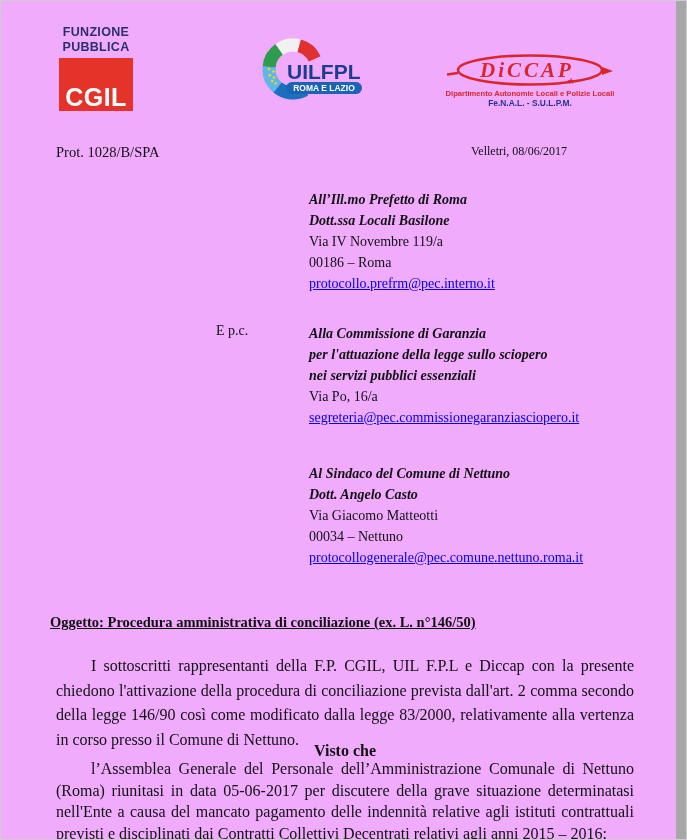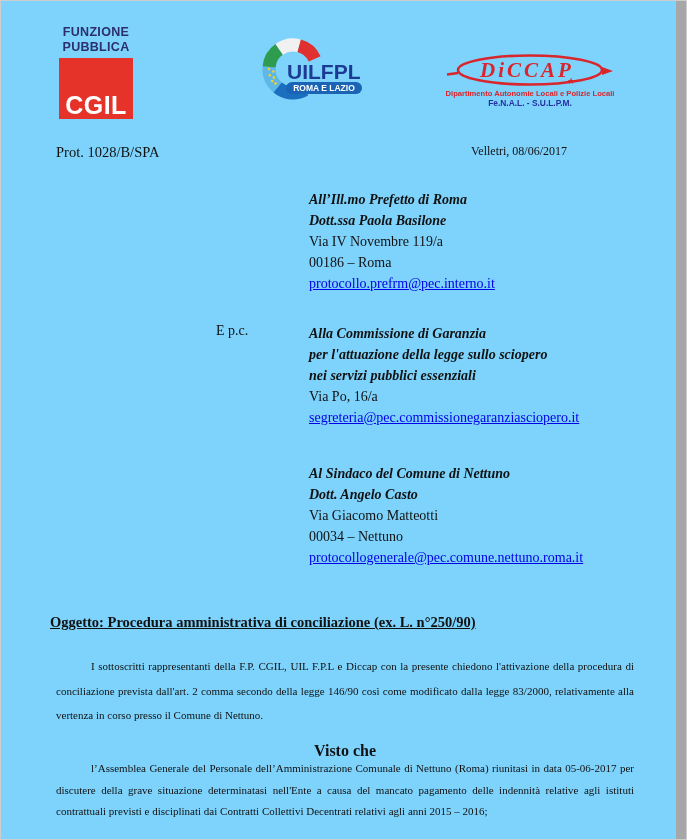--- a/index.html
+++ b/index.html
@@ -1,54 +1,54 @@
 <!DOCTYPE html>
 <html><head>
 <meta charset="utf-8">
 <style>
   html,body{margin:0;padding:0;background:#ffffff;}
   .page{
     position:relative;
     width:687px;height:840px;
-    background:#7dd3fc;
+    background:#f0abfc;
     box-sizing:border-box;
     border:1px solid #cdcdcd;
     overflow:hidden;
     font-family:"Liberation Serif", serif;
     color:#111;
   }
   .edge-strip{
     position:absolute;top:0;right:0;width:10px;height:100%;
     background:#a7a7a7;
   }
   
   .cgil{position:absolute;left:57px;top:24px;width:76px;text-align:center;
         font-family:"Liberation Sans", sans-serif;}
   .cgil .fp{font-weight:bold;font-size:12.5px;line-height:15px;color:#2b2f6d;letter-spacing:.3px;}
-  .cgil .redbox{margin-top:3px;width:74px;height:61px;background:#e5332a;
+  .cgil .redbox{margin-top:3px;width:74px;height:53px;background:#e5332a;
         display:flex;align-items:flex-end;justify-content:center;margin-left:1px;}
   .cgil .acr{color:#ffffff;font-weight:bold;font-size:25px;line-height:27px;letter-spacing:.5px;}
   .uilfpl{position:absolute;left:252px;top:36px;}
   .diccap{position:absolute;left:444px;top:52px;}
   
   .prot{position:absolute;left:55px;top:143px;font-size:14.5px;}
   .pdate{position:absolute;left:470px;top:143px;font-size:12px;}
   
   .addr{position:absolute;left:308px;font-size:14px;line-height:21px;}
   .addr .b{font-weight:bold;display:block;font-style:italic;}
   .addr .n{display:block;}
   .addr a{color:#0000e8;text-decoration:underline;cursor:pointer;display:inline-block;}
   .addr1{top:188px;}
   .addr2{top:322px;}
   .addr3{top:462px;}
   .pc{position:absolute;left:215px;top:322px;font-size:14px;text-align:center;}
   
   .subject{position:absolute;left:49px;top:613px;font-size:14.5px;font-weight:bold;
            text-decoration:underline;}
-  .para{position:absolute;left:55px;width:578px;text-align:justify;font-size:11px;}
+  .para{position:absolute;left:55px;width:578px;text-align:justify;font-size:16px;}
   .para1{top:653px;line-height:24.5px;text-indent:35px;}
   .h-center{position:absolute;left:55px;width:578px;top:741px;text-align:center;
             font-weight:bold;font-size:16px;}
   .para2{top:757px;line-height:21.5px;text-indent:35px;}
 </style>
 </head>
 <body>
 
 <div class="page">
   <div class="edge-strip"></div>
@@ -90,21 +90,21 @@
     <text x="122" y="31" font-size="9" fill="#d9262c">★</text>
     <text x="85" y="43" text-anchor="middle" font-family="Liberation Sans, sans-serif" font-weight="bold" font-size="7.6" fill="#d9262c">Dipartimento Autonomie Locali e Polizie Locali</text>
     <text x="85" y="53" text-anchor="middle" font-family="Liberation Sans, sans-serif" font-weight="bold" font-size="8.4" fill="#2530a0">Fe.N.A.L. - S.U.L.P.M.</text>
   </svg>
 
   <div class="prot">Prot. 1028/B/SPA</div>
   <div class="pdate">Velletri, 08/06/2017</div>
 
   <div class="addr addr1">
     <span class="b">All’Ill.mo Prefetto di Roma</span>
-    <span class="b">Dott.ssa Paola Basilone</span>
+    <span class="b">Dott.ssa Locali Basilone</span>
     <span class="n">Via IV Novembre 119/a</span>
     <span class="n">00186 – Roma</span>
     <a>protocollo.prefrm@pec.interno.it</a>
   </div>
 
   <div class="pc">E p.c.</div>
   <div class="addr addr2">
     <span class="b">Alla Commissione di Garanzia</span>
     <span class="b">per l'attuazione della legge sullo sciopero</span>
     <span class="b">nei servizi pubblici essenziali</span>
@@ -113,18 +113,18 @@
   </div>
 
   <div class="addr addr3">
     <span class="b">Al Sindaco del Comune di Nettuno</span>
     <span class="b">Dott. Angelo Casto</span>
     <span class="n">Via Giacomo Matteotti</span>
     <span class="n">00034 – Nettuno</span>
     <a>protocollogenerale@pec.comune.nettuno.roma.it</a>
   </div>
 
-  <div class="subject">Oggetto: Procedura amministrativa di conciliazione (ex. L. n°250/90)</div>
+  <div class="subject">Oggetto: Procedura amministrativa di conciliazione (ex. L. n°146/50)</div>
 
   <div class="para para1">I sottoscritti rappresentanti della F.P. CGIL, UIL F.P.L e Diccap con la presente chiedono l'attivazione della procedura di conciliazione prevista dall'art. 2 comma secondo della legge 146/90 così come modificato dalla legge 83/2000, relativamente alla vertenza in corso presso il Comune di Nettuno.</div>
   <div class="h-center">Visto che</div>
   <div class="para para2">l’Assemblea Generale del Personale dell’Amministrazione Comunale di Nettuno (Roma) riunitasi in data 05-06-2017 per discutere della grave situazione determinatasi nell'Ente a causa del mancato pagamento delle indennità relative agli istituti contrattuali previsti e disciplinati dai Contratti Collettivi Decentrati relativi agli anni 2015 – 2016;</div>
 </div>
 
 </body></html>

